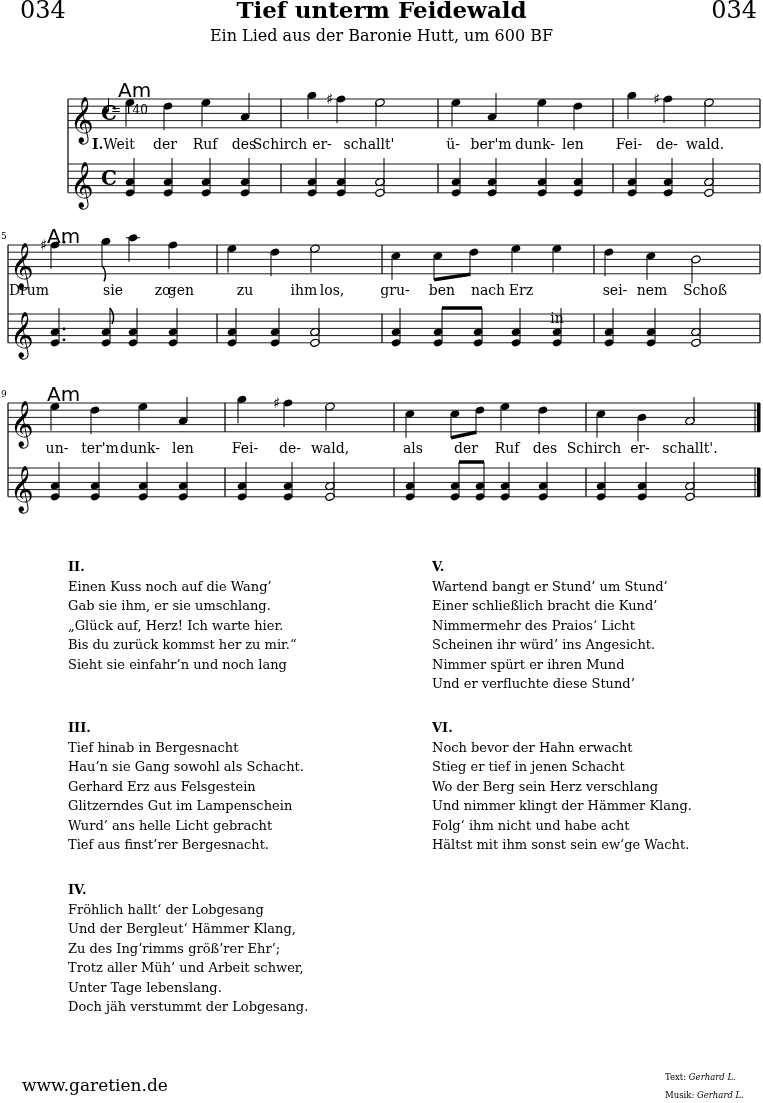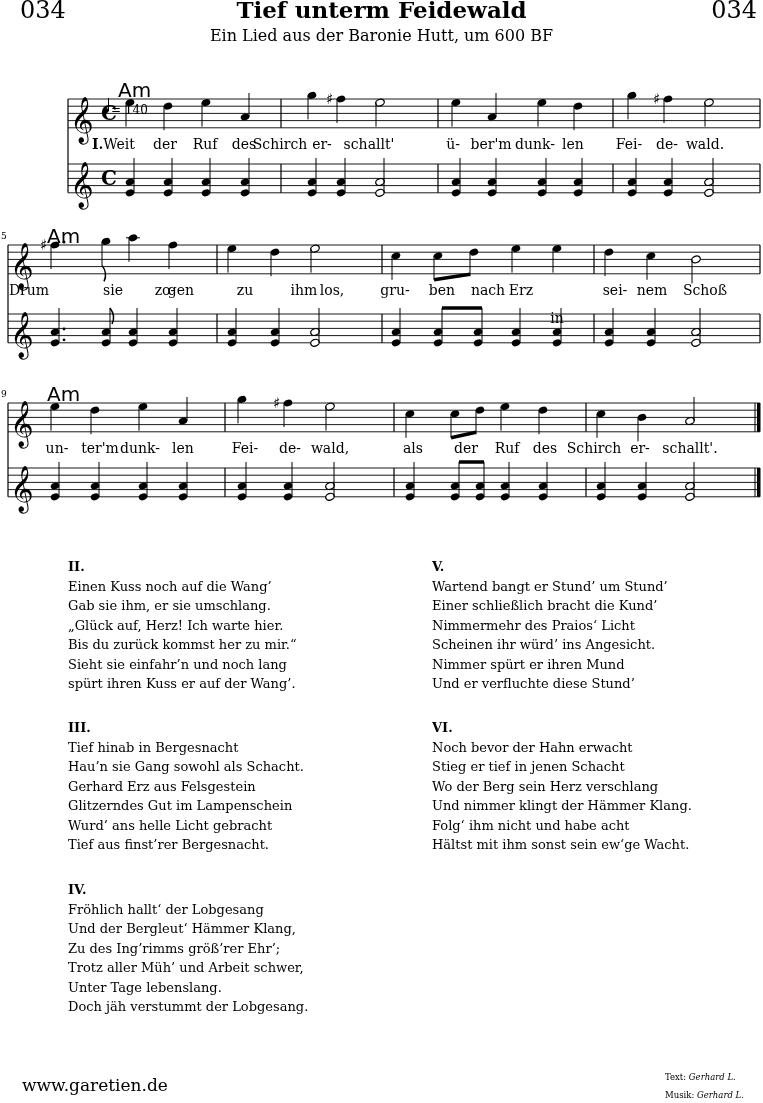--- a/index.html
+++ b/index.html
@@ -392,21 +392,20 @@
     <div class="lyr" style="left: 690px; top: 439.8px;">schallt'.</div>
   </div>
 
 <div class="verse" style="left:68px;top:557px;">
   <div class="vh">II.</div>
   <div>Einen Kuss noch auf die Wang’</div>
   <div>Gab sie ihm, er sie umschlang.</div>
   <div>„Glück auf, Herz! Ich warte hier.</div>
   <div>Bis du zurück kommst her zu mir.“</div>
   <div>Sieht sie einfahr’n und noch lang</div>
-  <div>spürt ihren Kuss er auf der Wang’.</div>
 </div>
 <div class="verse" style="left:68px;top:718px;">
   <div class="vh">III.</div>
   <div>Tief hinab in Bergesnacht</div>
   <div>Hau’n sie Gang sowohl als Schacht.</div>
   <div>Gerhard Erz aus Felsgestein</div>
   <div>Glitzerndes Gut im Lampenschein</div>
   <div>Wurd’ ans helle Licht gebracht</div>
   <div>Tief aus finst’rer Bergesnacht.</div>
 </div>

